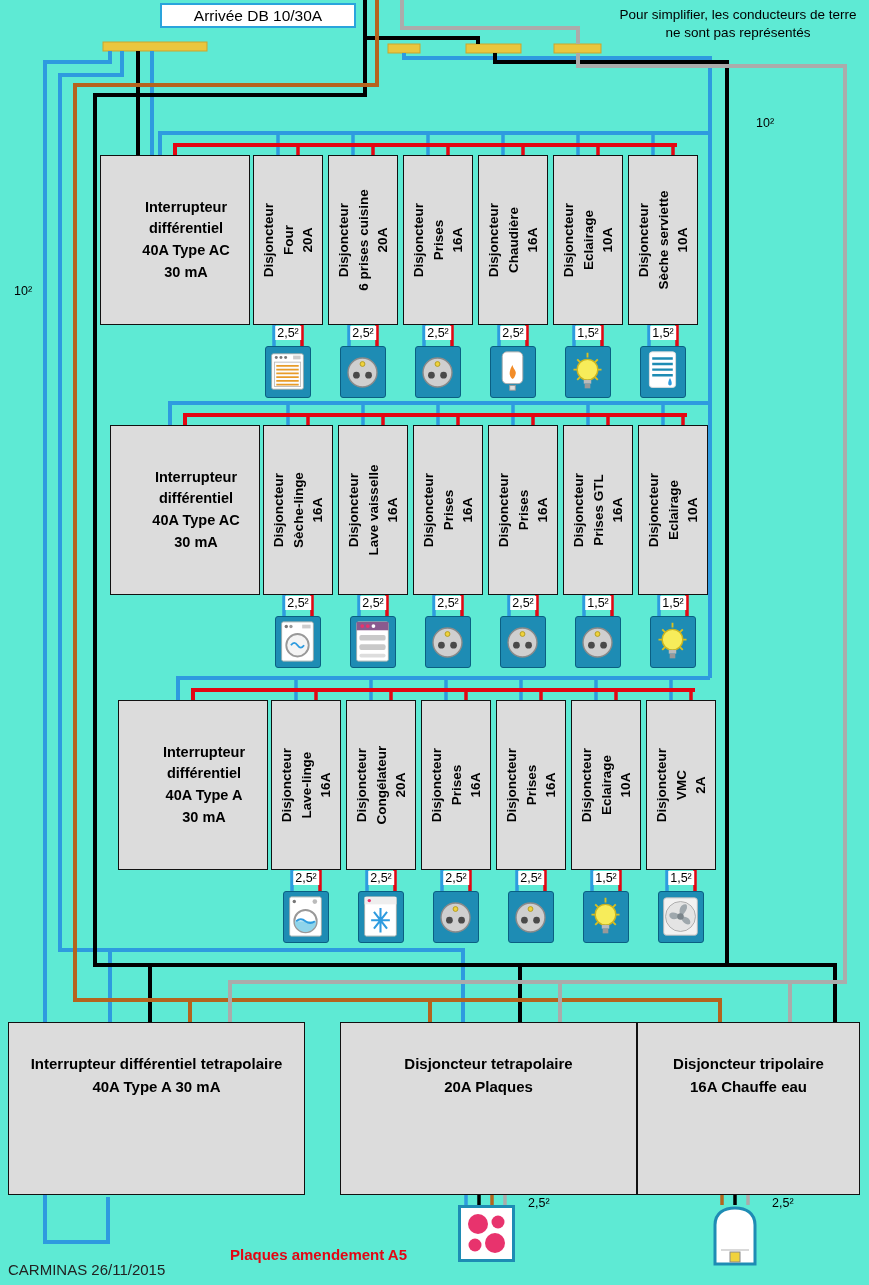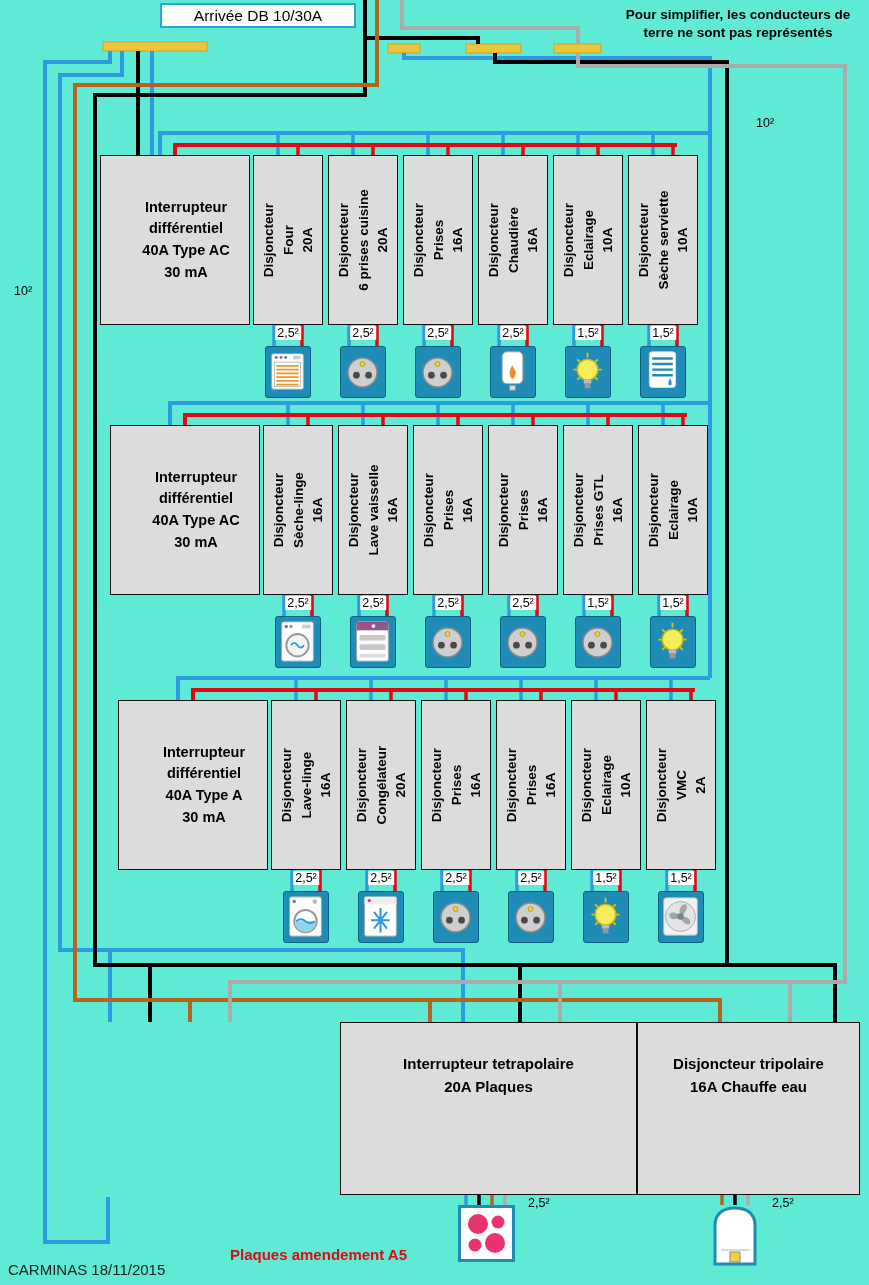--- a/index.html
+++ b/index.html
@@ -17,21 +17,21 @@
   .gauge.fixed { transform:none; background:transparent; }
   .appliance { position:absolute; width:46px; height:52px; background:#1E8CB4;
                border:1.5px solid #0A5F82; border-radius:3px; z-index:2; overflow:hidden; }
   .appliance svg { display:block; }
   .bbox { padding-top:30px; text-align:center; font-weight:bold; font-size:15px;
           line-height:1.5; white-space:pre-line; }
   .title-box { position:absolute; left:160px; top:3px; width:196px; height:25px;
                border:2px solid #2AA4DC; background:#fff; z-index:3; text-align:center;
                font-size:15.5px; line-height:21px; }
   .note { position:absolute; left:612px; top:6px; width:252px; text-align:center;
-          font-size:13.5px; line-height:1.35; z-index:3;font-weight:bold; }
+          font-size:13.5px; line-height:1.35; z-index:3; }
   .red-note { position:absolute; left:230px; top:1246px; color:#E30613; font-weight:bold;
               font-size:15px; z-index:3; }
   .credit { position:absolute; left:8px; top:1261px; font-size:15px; color:#222; z-index:3; }
   .bigicon { position:absolute; z-index:2; }
 </style>
 </head>
 <body>
 
 <div id="diagram">
 
@@ -434,21 +434,23 @@
           <g fill="#9FA8AD">
             <path d="M23,26 C20,18 24,12 29,13 C32,16 28,23 23,26 Z"></path>
             <path d="M23,26 C31,25 35,30 33,34 C29,36 24,31 23,26 Z"></path>
             <path d="M23,26 C17,31 11,29 11,24 C13,20 20,22 23,26 Z"></path>
           </g>
           <circle cx="23" cy="26" r="3.5" fill="#7A848A"></circle>
         </svg>
       </div>
     </div>
 
-  <div class="box bbox" style="left:340px;top:1022px;width:297px;height:173px">Interrupteur tetrapolaire
+  <div class="box bbox" style="left:8px;top:1022px;width:297px;height:173px">Interrupteur différentiel tetrapolaire
+40A Type A 30 mA</div>
+  <div class="box bbox" style="left:340px;top:1022px;width:297px;height:173px">Disjoncteur tetrapolaire
 20A Plaques</div>
   <div class="box bbox" style="left:637px;top:1022px;width:223px;height:173px">Disjoncteur tripolaire
 16A Chauffe eau</div>
 
   <div class="gauge fixed" style="left:526px;top:1196px">2,5²</div>
   <div class="gauge fixed" style="left:770px;top:1196px">2,5²</div>
 
   <div class="bigicon" style="left:458px;top:1205px">
     <svg width="57" height="57" viewBox="0 0 57 57">
       <rect x="1.5" y="1.5" width="54" height="54" fill="#fff" stroke="#1E8CB4" stroke-width="3"></rect>
@@ -461,15 +463,15 @@
 
   <div class="bigicon" style="left:708px;top:1205px">
     <svg width="54" height="62" viewBox="0 0 54 62">
       <path d="M7,20 C7,8 16,3 27,3 C38,3 47,8 47,20 V59 H7 Z" fill="#fff" stroke="#1E8CB4" stroke-width="3"></path>
       <path d="M13,45 H41" stroke="#ccc" stroke-width="1.5"></path>
       <rect x="22" y="47" width="10" height="10" fill="#F0D23C" stroke="#8a8a8a"></rect>
     </svg>
   </div>
 
   <div class="red-note">Plaques amendement A5</div>
-  <div class="credit">CARMINAS 18/11/2015</div>
+  <div class="credit">CARMINAS 26/11/2015</div>
 
 </div>
 
 </body></html>

